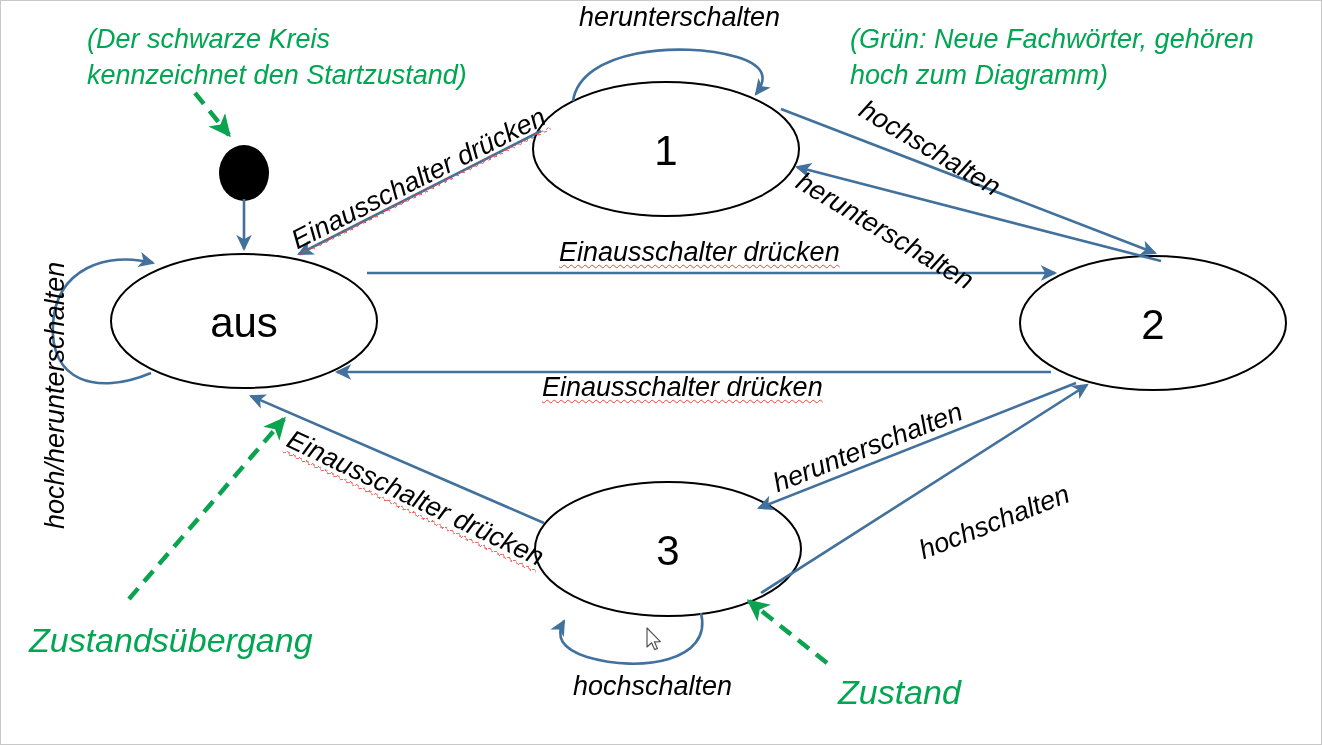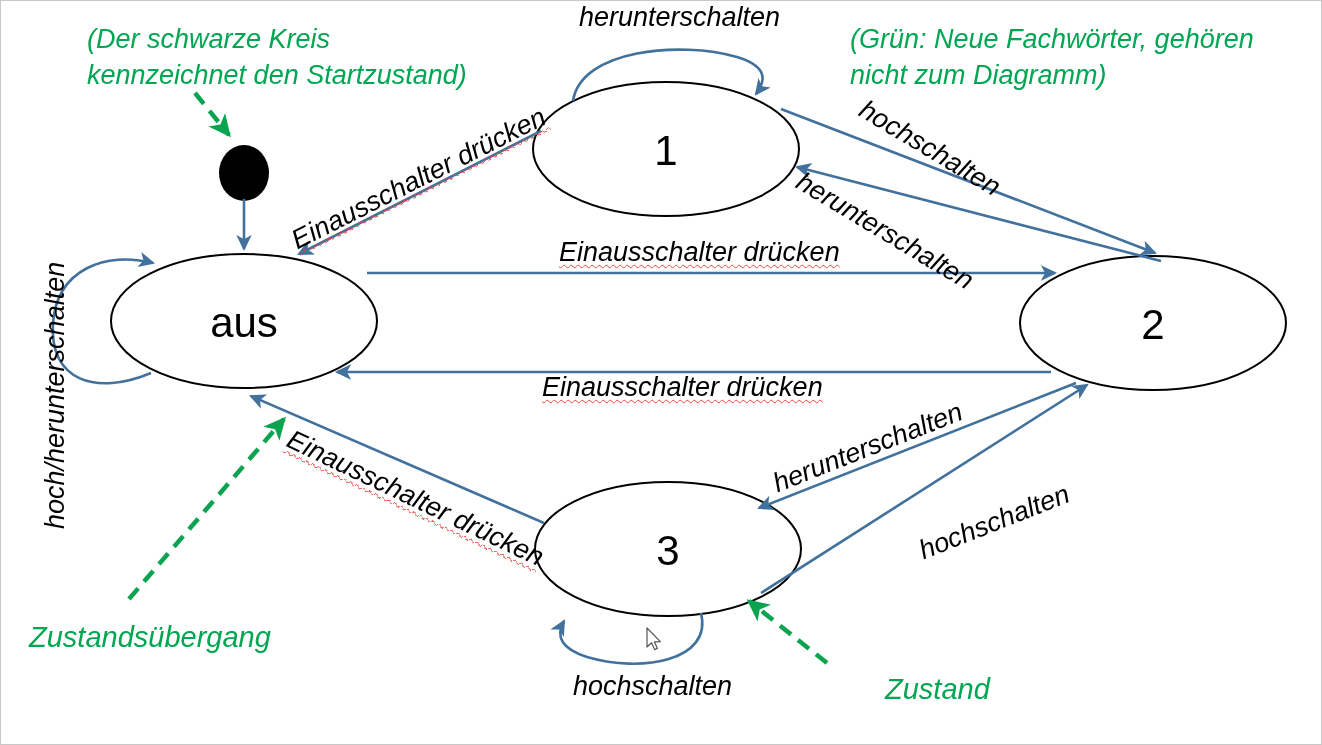--- a/index.html
+++ b/index.html
@@ -56,21 +56,21 @@
     font-style: italic;
     font-size: 27px;
     color: #00a651;
     line-height: 1.35;
     white-space: pre-line;
   }
   .green-word {
     position: absolute;
     font-family: "Liberation Sans", sans-serif;
     font-style: italic;
-    font-size: 29px;
+    font-size: 34px;
     color: #00a651;
     white-space: nowrap;
   }
   #cursor {
     position: absolute;
     width: 18px;
     height: 26px;
     pointer-events: none;
   }
 </style>
@@ -153,23 +153,23 @@
   <div class="lbl" style="left:805px; top:166px; transform: rotate(31deg);">herunterschalten</div>
 
   <div class="lbl" style="left:768px; top:470px; transform: rotate(-21.5deg);">herunterschalten</div>
 
   <div class="lbl" style="left:914px; top:537px; transform: rotate(-21.5deg);">hochschalten</div>
 
   <div class="green-note" style="left:86px; top:20px;">(Der schwarze Kreis
 kennzeichnet den Startzustand)</div>
 
   <div class="green-note" style="left:849px; top:20px;">(Grün: Neue Fachwörter, gehören
-nicht zum Diagramm)</div>
+hoch zum Diagramm)</div>
 
   <div class="green-word" style="left:28px; top:620px;">Zustandsübergang</div>
 
-  <div class="green-word" style="left:884px; top:672px;">Zustand</div>
+  <div class="green-word" style="left:837px; top:672px;">Zustand</div>
 
   <svg id="cursor" style="left:645px; top:626px;" viewBox="0 0 18 26">
     <path d="M 1 1 L 1 20 L 5.6 15.8 L 8.6 22.6 L 11.4 21.4 L 8.5 14.9 L 14.4 14.6 Z" fill="#ffffff" stroke="#555555" stroke-width="1.2" stroke-linejoin="round"></path>
   </svg>
 
 </div>
 
 </body></html>

